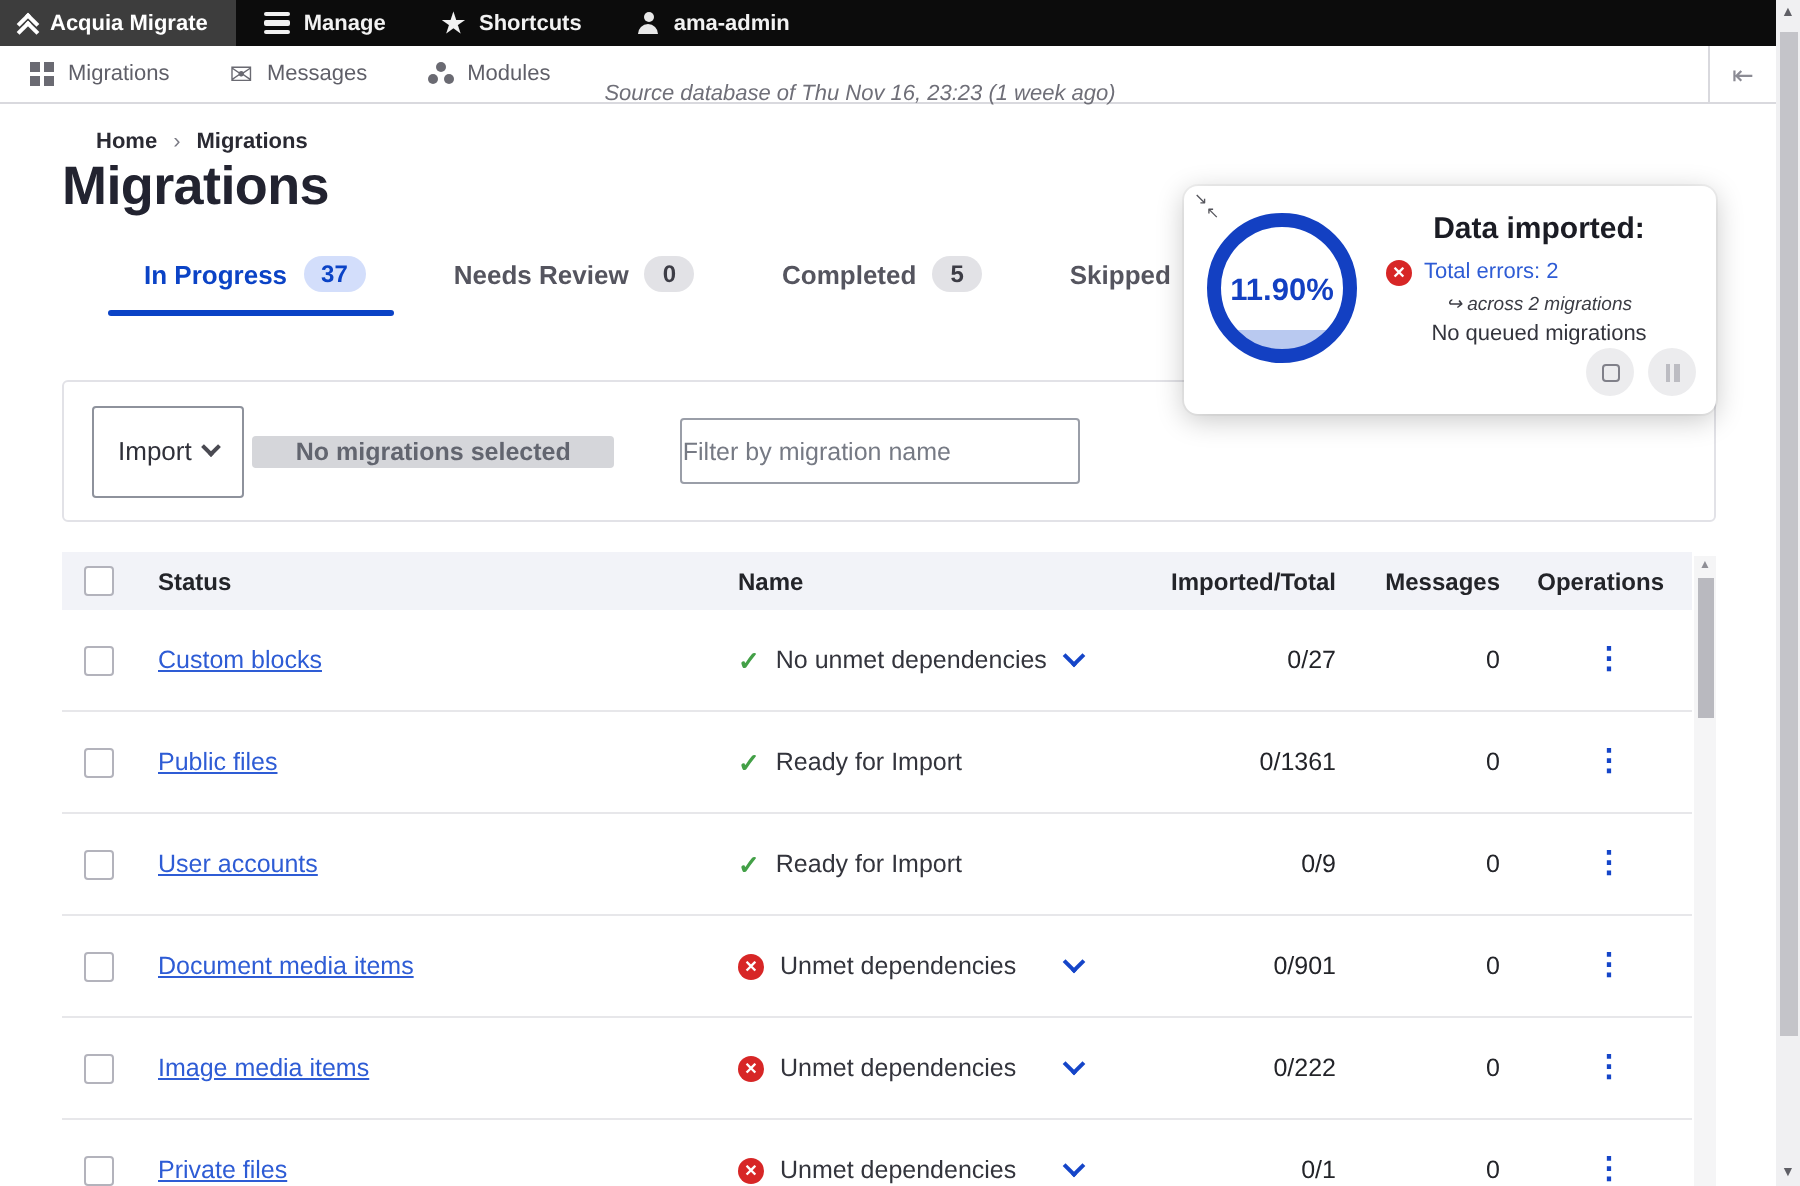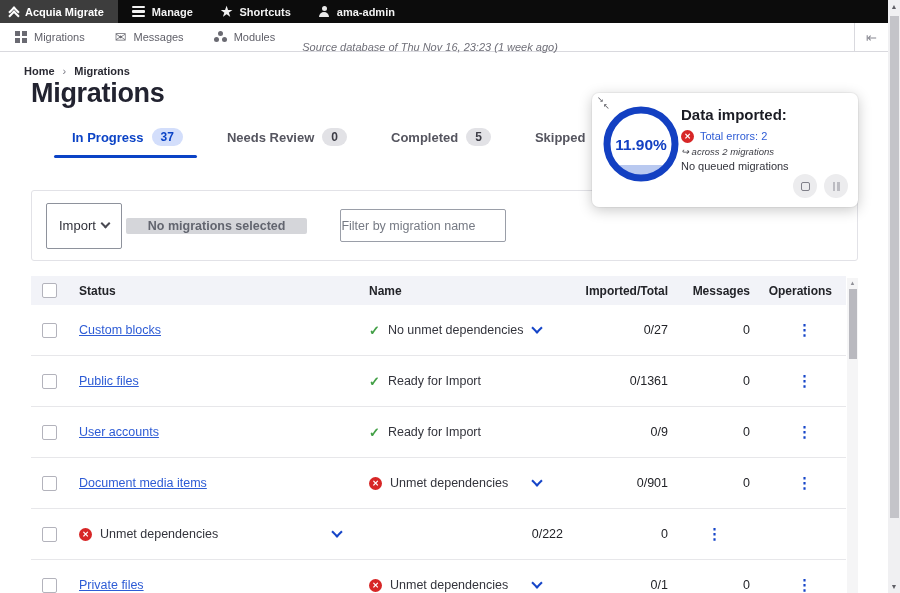--- a/index.html
+++ b/index.html
@@ -35,21 +35,21 @@
     box-shadow:7px 0 0 #6a6a72, 0 7px 0 #6a6a72, 7px 7px 0 #6a6a72; }
   .mail-icon { font-size:14px; color:#6a6a72; line-height:1; }
   .modules-icon { position:relative; width:13px; height:12px; }
   .modules-icon i { position:absolute; left:4px; top:0; width:5px; height:5px; border-radius:50%;
     background:#6a6a72; box-shadow:-4px 6px 0 #6a6a72, 4px 6px 0 #6a6a72; }
   .source-note { margin-left:12px; font-size:11px; font-style:italic; color:#6f6f78;margin-top:20px; }
   .pin-btn { margin-left:auto; height:29px; width:34px; display:flex; align-items:center;
     justify-content:center; border-left:1px solid #d9d9de; color:#8b8b94; font-size:13px; }
 
   
-  .breadcrumb { position:absolute; top:65px; left:24px; font-size:11px; font-weight:bold;
+  .breadcrumb { position:absolute; top:65px; left:48px; font-size:11px; font-weight:bold;
     color:#2a2a33; display:flex; gap:8px; align-items:center; }
   .breadcrumb .sep { color:#7a7a84; font-weight:normal; }
   .page-title { position:absolute; top:78px; left:31px; font-size:27px; font-weight:bold;
     color:#222330; letter-spacing:-0.3px; }
 
   
   .tabs { position:absolute; top:128px; left:31px; display:flex; gap:44px;margin-left:41px; }
   .tab { display:flex; align-items:center; gap:8px; font-size:13px; font-weight:bold;
     color:#55555f; padding-bottom:12px; cursor:pointer; position:relative; }
   .tab .badge { background:#e2e2e6; color:#3d3d46; font-weight:bold; font-size:12px;
@@ -63,21 +63,21 @@
   .filter-card { position:absolute; top:190px; left:31px; width:827px; height:71px;
     background:#fff; border:1px solid #e2e2e7; border-radius:3px; display:flex;
     align-items:center; padding:0 14px; }
   .btn-import { height:46px; background:#fff; border:1px solid #8e929c; border-radius:2px;
     font-size:13px; color:#2f3039; padding:0 12px; display:flex; align-items:center; gap:6px;
     font-family:inherit; cursor:pointer; }
   .chev-sm { width:7px; height:7px; border-right:2px solid #4a4a52; border-bottom:2px solid #4a4a52;
     transform:rotate(45deg); margin-top:-4px; }
   .btn-disabled { height:16px; margin-left:4px; background:#d5d6da; border:none; border-radius:2px;
     font-size:12.5px; font-weight:bold; color:#62656f; padding:0 22px; font-family:inherit; }
-  .filter-input { margin-left:33px; height:33px; width:166px; border:1px solid #9a9ea8;
+  .filter-input { margin-left:33px; height:33px; width:200px; border:1px solid #9a9ea8;
     border-radius:2px; font-size:12.5px; padding:0 0; color:#2f3039; font-family:inherit; }
   .filter-input::placeholder { color:#767a84; }
 
   
   .table-wrap { position:absolute; top:276px; left:31px; width:827px; height:317px; }
   .mig-table { width:815px; }
   .t-head { display:grid; grid-template-columns:48px 290px 200px 105px 82px 90px;
     align-items:center; height:29px; background:#f2f3f8; font-size:12px; font-weight:bold;
     color:#232429; }
   .t-row { display:grid; grid-template-columns:48px 290px 200px 105px 82px 90px;
@@ -109,21 +109,21 @@
   .page-sb .thumb { position:absolute; left:1.5px; top:16px; width:9px; height:502px; background:#c4c4c9; }
 
   
   .overlay { position:absolute; top:93px; left:592px; width:266px; height:114px; background:#fff;
     border-radius:7px; box-shadow:0 3px 14px rgba(0,0,0,0.22), 0 0 0 1px rgba(0,0,0,0.04); z-index:8;
     padding:10px 12px 10px 10px; display:flex; }
   .resize-handle { position:absolute; left:5px; top:3px; width:16px; height:16px; color:#55555c;
     font-size:8px; line-height:1; cursor:pointer; }
   .resize-handle .a2 { position:absolute; left:6px; top:7px; }
   .gauge { margin-top:2px; flex:0 0 78px; }
-  .ov-right { margin-left:1px; padding-top:2px; flex:1; }
+  .ov-right { margin-left:13px; padding-top:2px; flex:1;text-align:center; }
   .ov-title { font-size:15px; font-weight:bold; color:#1b1c24; line-height:1.3; }
   .ov-errors { display:flex; align-items:center; gap:6px; margin-top:5px; }
   .ov-errors .lnk { color:#2e5cd5; font-size:11px; cursor:pointer; }
   .ov-across { margin-top:3px; font-size:9.5px; font-style:italic; color:#3c3d45; }
   .ov-queue { margin-top:3px; font-size:11px; color:#33343c; }
   .ov-btns { position:absolute; right:10px; bottom:9px; display:flex; gap:7px; }
   .rbtn { width:24px; height:24px; border-radius:50%; background:#ececee; border:none;
     display:flex; align-items:center; justify-content:center; cursor:pointer; }
   .stop-ic { width:9px; height:9px; border:1.5px solid #808089; border-radius:2px; }
   .pause-ic { display:flex; gap:2px; }
@@ -283,20 +283,21 @@
         <span class="status-txt">Unmet dependencies</span>
         <span class="chev-blue"></span>
       </span>
       <span class="cell-r">0/901</span>
       <span class="cell-r">0</span>
       <span class="dots">⋮</span>
     </div>
 
     <div class="t-row">
       <span class="cb"></span>
+      <span><a class="name-link">Image media items</a></span>
       <span class="status-cell">
 
         <span class="ic-err">✕</span>
         <span class="status-txt">Unmet dependencies</span>
         <span class="chev-blue"></span>
       </span>
       <span class="cell-r">0/222</span>
       <span class="cell-r">0</span>
       <span class="dots">⋮</span>
     </div>

